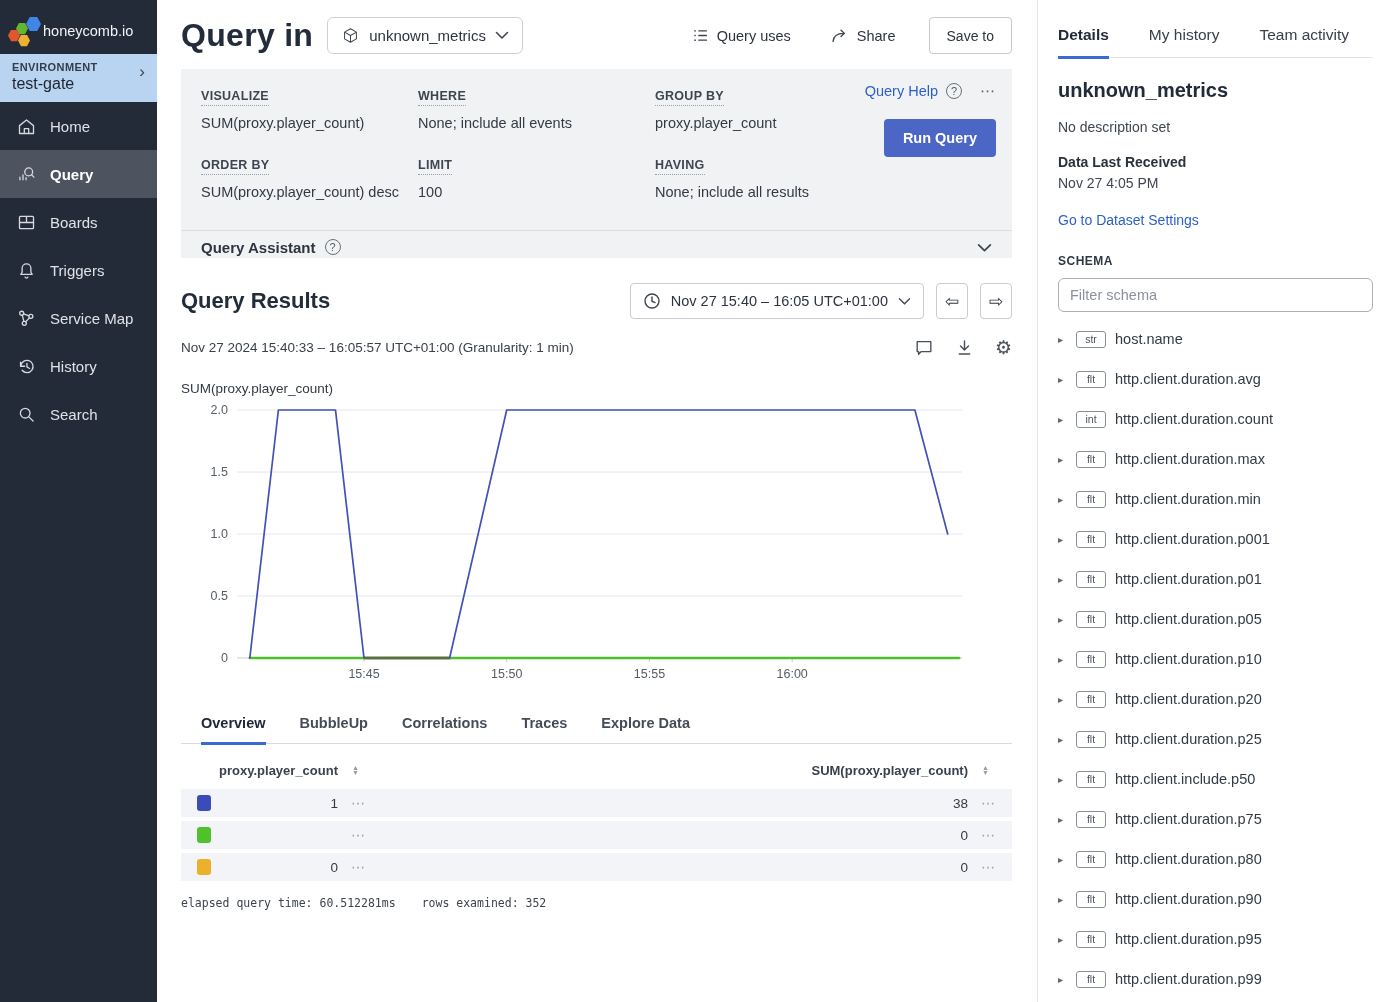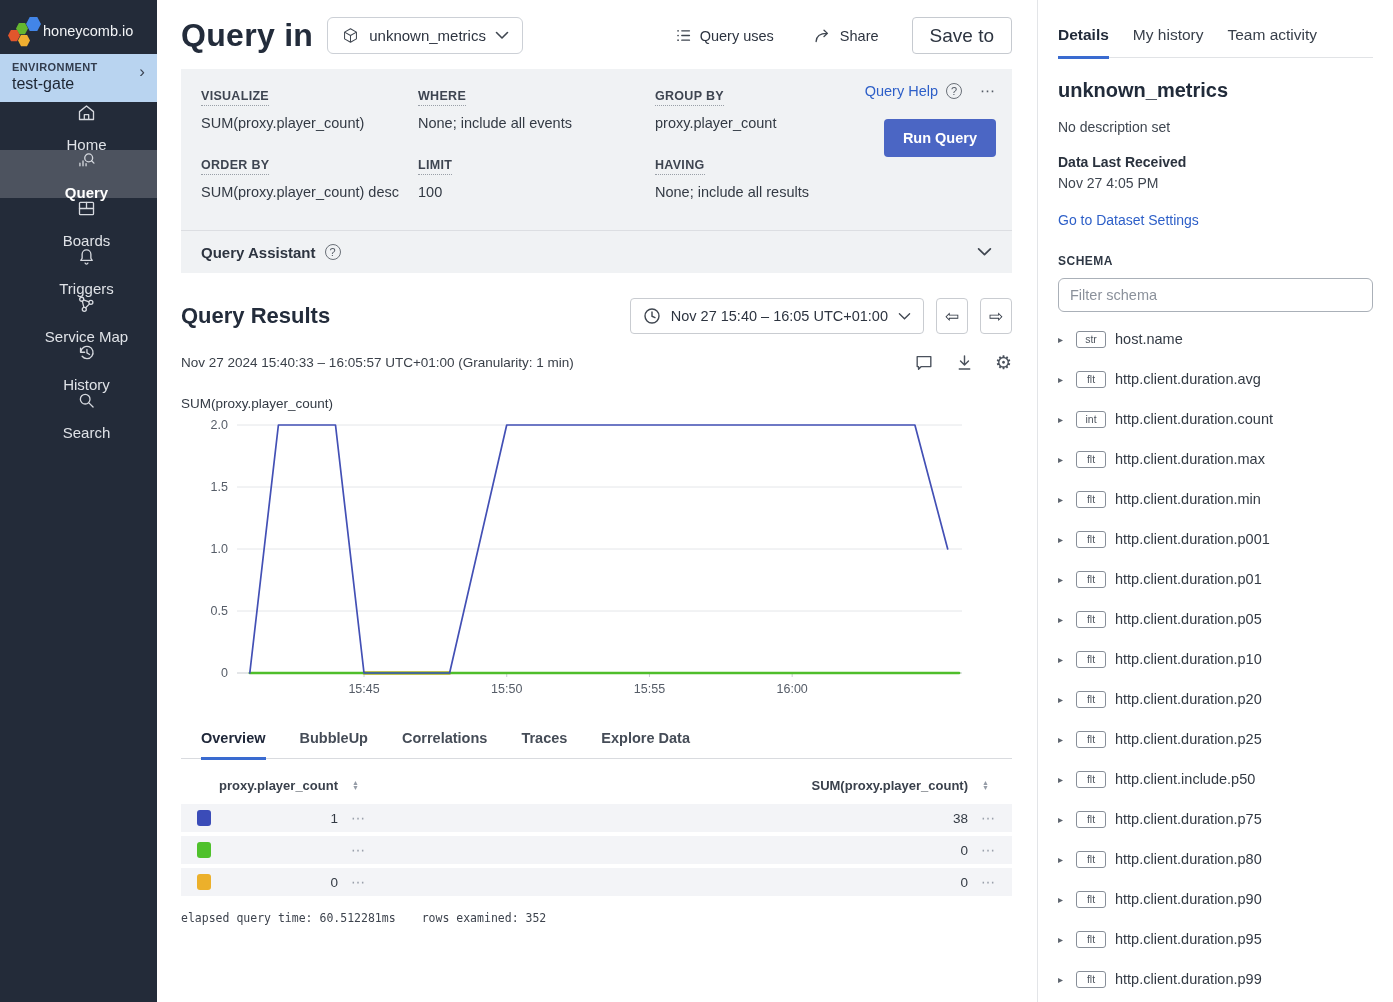--- a/index.html
+++ b/index.html
@@ -19,58 +19,58 @@
   .hex-green  { width:12px; height:12px; left:8px;  top:12px; background:#64b62f; }
   .hex-red    { width:12px; height:12px; left:0px;  top:19px; background:#e1562c; }
   .hex-yellow { width:12px; height:12px; left:10px; top:24px; background:#efaf31; }
   .logo-text { color:#f2f4f6; font-size:14.5px; margin-left:1px; }
   .env { background:#b9d4f0; color:#1c2431; padding:7px 12px 9px; position:relative; cursor:pointer; }
   .env-label { font-size:11px; font-weight:bold; letter-spacing:.4px; color:#323c4d; }
   .env-name { font-size:16px; margin-top:2px; }
   .env-chev { position:absolute; right:12px; top:8px; font-size:17px; color:#3c4554; }
   .nav { display:flex; flex-direction:column; }
   .nav-item { height:48px; display:flex; align-items:center; gap:13px; padding-left:16px;
-              font-size:15px; color:#dfe2e7; cursor:pointer;flex-direction:column; }
+              font-size:15px; color:#dfe2e7; cursor:pointer; }
   .nav-item.active { background:#4d535f; color:#fff; font-weight:bold; }
   .nav-item svg { width:21px; height:21px; stroke:#d6d9df; fill:none; stroke-width:1.5;
                   stroke-linecap:round; stroke-linejoin:round; flex:0 0 21px; }
 
   
   .main { flex:1 1 auto; width:880px; padding:0 25px 0 24px; overflow:hidden; }
   .main-header { display:flex; align-items:center; margin-top:17px; }
   .page-title { font-size:32px; font-weight:bold; color:#232c3b; letter-spacing:.3px; }
   .dataset-btn { margin-left:14px; display:flex; align-items:center; gap:9px; border:1px solid #ccd0d6;
                  border-radius:6px; height:37px; padding:0 13px; font-size:15px; color:#2d3440;
                  background:#fff; cursor:pointer; }
   .dataset-btn svg { stroke:#3f4650; fill:none; stroke-width:1.3; stroke-linejoin:round; }
   .header-actions { margin-left:auto; display:flex; align-items:center; gap:27px; }
   .text-btn { display:flex; align-items:center; gap:8px; font-size:14.5px; color:#2d3440; cursor:pointer;
               background:none; border:none; font-family:inherit; }
   .text-btn svg { stroke:#3f4650; fill:none; stroke-width:1.6; stroke-linecap:round; stroke-linejoin:round; }
   .save-btn { border:1px solid #c6cad0; border-radius:4px; height:37px; padding:0 17px; background:#fff;
-              font-size:19px; color:#2d3440; cursor:pointer; font-family:inherit; }
+              font-size:14px; color:#2d3440; cursor:pointer; font-family:inherit; }
 
   
   .builder { position:relative; background:#f0f2f4; margin-top:15px; padding:17px 20px 6px; }
   .builder-grid { display:grid; grid-template-columns:217px 237px 280px; }
   .field { margin-bottom:24px; }
   .field-label { display:inline-block; font-size:12.5px; font-weight:bold; letter-spacing:.3px;
                  color:#3e4551; border-bottom:1px dotted #9aa0a8; padding-bottom:2px; cursor:pointer; }
   .field-value { margin-top:9px; font-size:14.5px; color:#333a44; cursor:pointer; }
   .builder-right { position:absolute; top:13px; right:16px; text-align:right; }
   .help-row { display:flex; align-items:center; gap:8px; justify-content:flex-end; }
   .link { color:#2d5fc8; font-size:14.5px; cursor:pointer; text-decoration:none; }
   .qmark { width:16px; height:16px; border:1px solid #6a7078; border-radius:50%; color:#555c66;
            font-size:11px; line-height:14px; text-align:center; display:inline-block; }
   .overflow-dots { color:#555c66; font-size:15px; letter-spacing:1px; margin-left:10px; cursor:pointer; }
   .run-btn { margin-top:19px; background:#4b66c4; color:#fff; font-weight:bold; font-size:14.5px;
              border:none; border-radius:4px; height:38px; padding:0 19px; cursor:pointer; font-family:inherit; }
 
-  .assistant { background:#f0f2f4; border-top:1px solid #dcdee2; height:43px; display:flex;
-               align-items:center; padding:0 20px; cursor:pointer; }
+  .assistant { background:#f0f2f4; border-top:1px solid #dcdee2; height:28px; display:flex;
+               padding:8px 20px; cursor:pointer; }
   .assistant-label { font-size:15px; font-weight:bold; color:#2d3440; margin-right:9px; }
   .assistant .chev { margin-left:auto; }
   .chev svg { stroke:#3f4650; fill:none; stroke-width:1.6; stroke-linecap:round; stroke-linejoin:round; }
 
   
   .results-header { display:flex; align-items:center; margin-top:25px; }
   .results-title { font-size:22px; font-weight:bold; color:#232c3b; }
   .time-picker { margin-left:auto; display:flex; align-items:center; gap:10px; border:1px solid #c9ccd1;
                  border-radius:4px; height:36px; padding:0 12px; font-size:14.5px; color:#2d3440;
                  background:#fff; cursor:pointer; }
@@ -106,21 +106,21 @@
   .trow { height:28px; margin-bottom:4px; background:#f3f4f7; font-size:13.5px; color:#333a44; cursor:pointer; }
   .swatch { width:14px; height:16px; border-radius:3px; }
   .td-val { text-align:right; }
   .td-sum { text-align:right; }
   .row-dots { color:#9aa0ab; font-size:14px; letter-spacing:1px; padding-left:13px; cursor:pointer; }
   .table-footer { margin-top:15px; font-family:"DejaVu Sans Mono", monospace; font-size:11.5px;
                   color:#3d434d; display:flex; gap:26px; }
 
   
   .details { width:356px; flex:0 0 356px; border-left:1px solid #e3e5e8; padding:0 20px; overflow:hidden; }
-  .d-tabs { display:flex; gap:24px; border-bottom:1px solid #e1e3e6; padding-top:26px; }
+  .d-tabs { display:flex; gap:40px; border-bottom:1px solid #e1e3e6; padding-top:26px; }
   .d-tab { font-size:15.5px; color:#39404b; padding-bottom:12px; border-bottom:3px solid transparent;
            margin-bottom:-2px; cursor:pointer; }
   .d-tab.active { font-weight:bold; color:#1f2837; border-color:#3a6bd0; }
   .ds-name { font-size:20px; font-weight:bold; color:#212b3a; margin-top:21px; }
   .ds-desc { font-size:14px; color:#3f4650; margin-top:17px; }
   .ds-label { font-size:14px; font-weight:bold; color:#2a323e; margin-top:19px; }
   .ds-date { font-size:14px; color:#3f4650; margin-top:5px; }
   .ds-link { display:inline-block; font-size:14px; margin-top:21px; }
   .schema-label { font-size:12px; font-weight:bold; letter-spacing:.5px; color:#2f3845; margin-top:25px; }
   .filter-input { margin-top:10px; width:100%; height:34px; border:1px solid #aab0b8; border-radius:6px;

